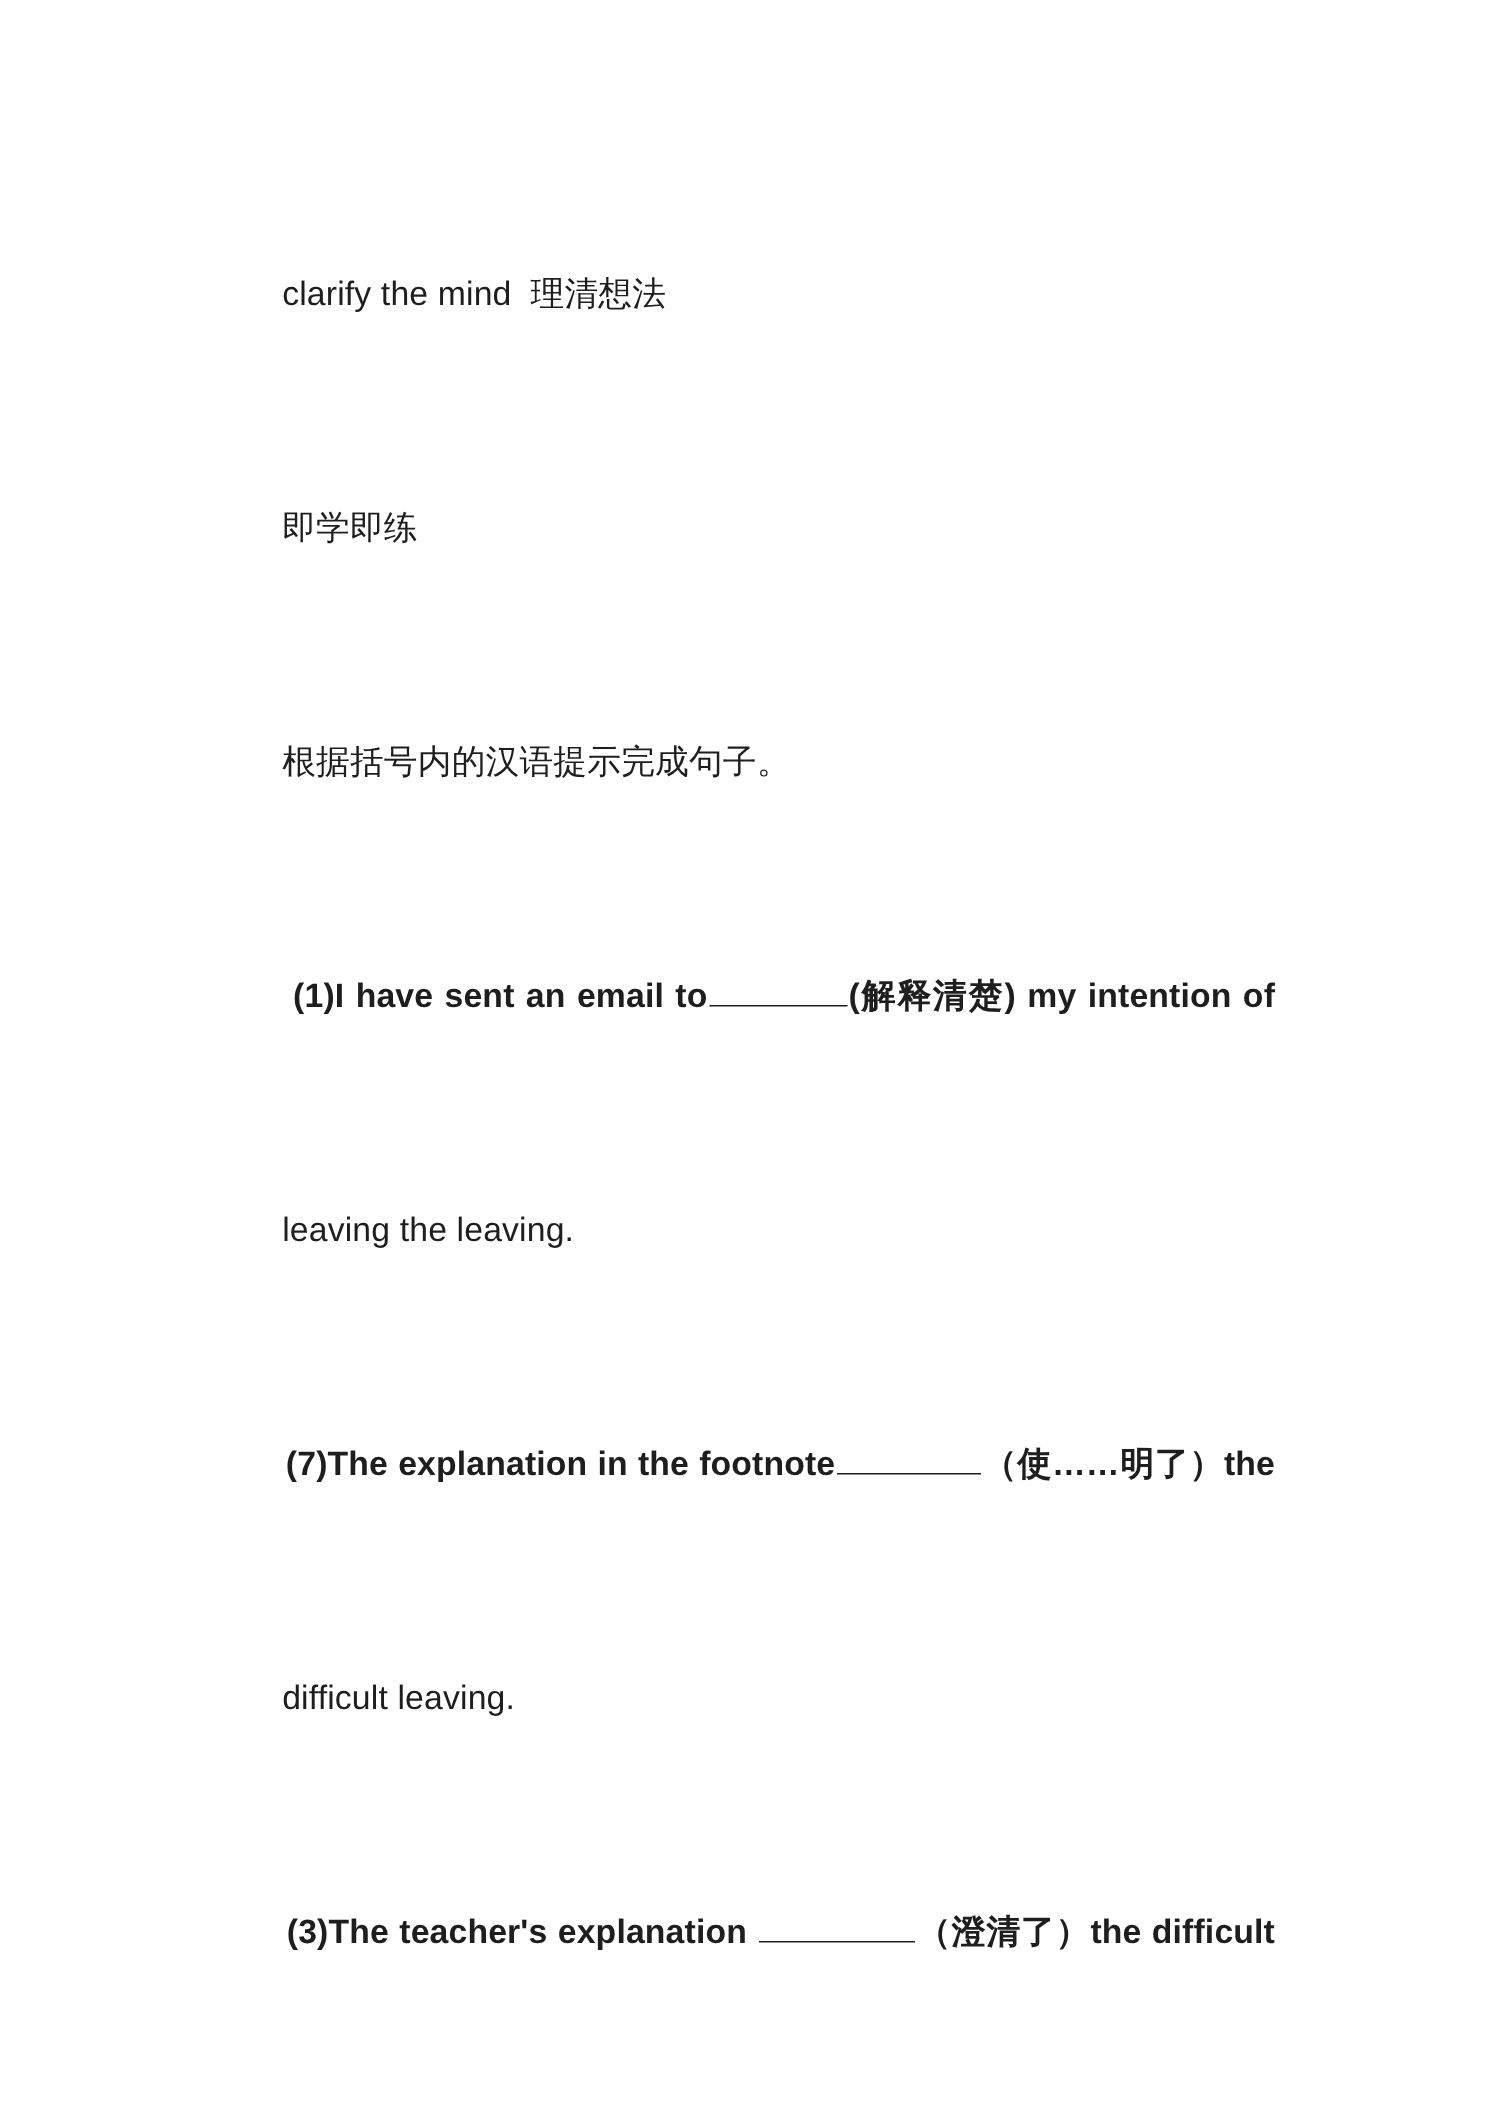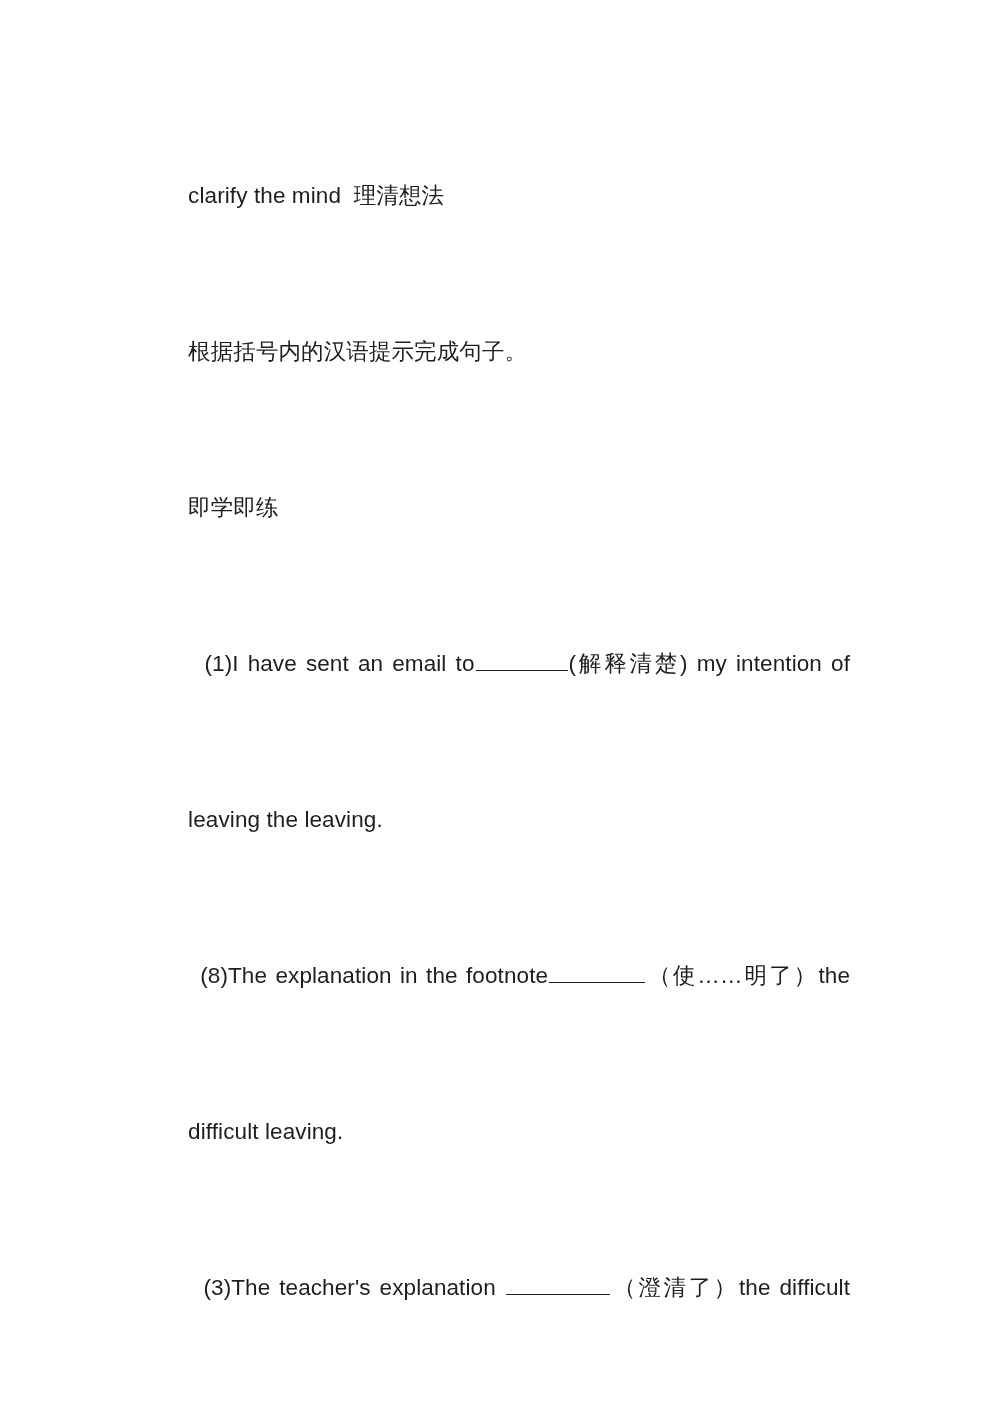--- a/index.html
+++ b/index.html
@@ -31,20 +31,21 @@
     line-height: 52px;
     color: #1e1e1e;
     letter-spacing: 0.1px;
     white-space: pre-wrap;
     word-break: break-word;
   }
   
   .line.justify {
     text-align: justify;
     text-align-last: justify;
+    font-weight: bold;
   }
   .line.flow {
     text-align: left;
   }
   .blank {
     display: inline-block;
     border-bottom: 1.6px solid #1e1e1e;
     vertical-align: baseline;
     height: 0.92em;
     margin: 0 1px;
@@ -57,36 +58,36 @@
 <body>
 
 <div class="page">
   <div class="content">
 
     <div class="line flow">
       <span>clarify the mind  理清想法</span>
     </div>
 
     <div class="line flow">
-      <span>根据括号内的汉语提示完成句子。</span>
+      <span>即学即练</span>
     </div>
 
     <div class="line flow">
-      <span>即学即练</span>
+      <span>根据括号内的汉语提示完成句子。</span>
     </div>
 
     <div class="line justify">
       <span>(1)I have sent an email to</span><span class="blank w1"></span><span>(解释清楚) my intention of</span>
     </div>
     <div class="line flow">
       <span>leaving the leaving.</span>
     </div>
 
     <div class="line justify">
-      <span>(8)The explanation in the footnote</span><span class="blank w2"></span><span>（使……明了）the</span>
+      <span>(7)The explanation in the footnote</span><span class="blank w2"></span><span>（使……明了）the</span>
     </div>
     <div class="line flow">
       <span>difficult leaving.</span>
     </div>
 
     <div class="line justify">
       <span>(3)The teacher's explanation </span><span class="blank w3"></span><span>（澄清了）the difficult</span>
     </div>
     <div class="line flow">
       

